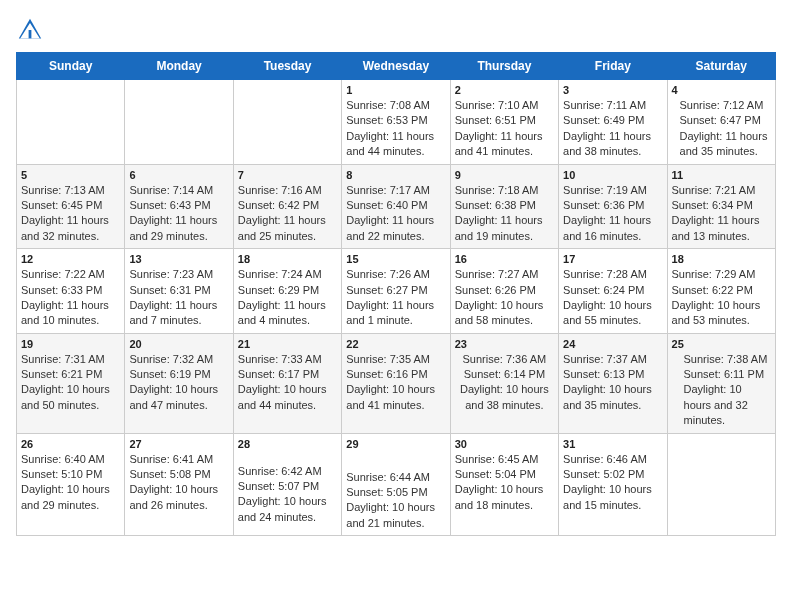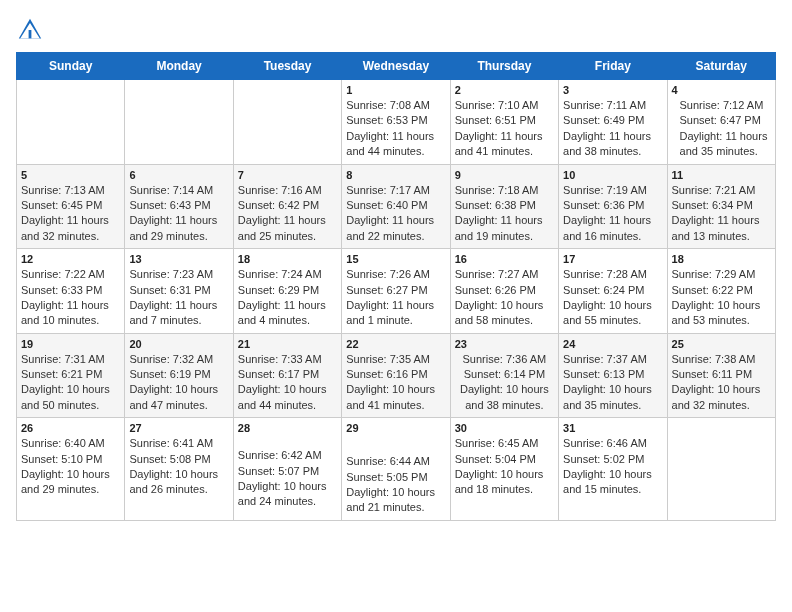--- a/index.html
+++ b/index.html
@@ -272,21 +272,21 @@
 Daylight: 10 hours and 38 minutes.</div>
         </td>
         <td>
           <span class="day-number">24</span>
           <div class="day-info" style="white-space: pre-line;">Sunrise: 7:37 AM
 Sunset: 6:13 PM
 Daylight: 10 hours and 35 minutes.</div>
         </td>
         <td>
           <span class="day-number">25</span>
-          <div class="day-info" style="white-space: pre-line;">Sunrise: 7:38 AM
+          <div class="day-info" style="white-space: pre-line; margin-left: 12px;">Sunrise: 7:38 AM
 Sunset: 6:11 PM
 Daylight: 10 hours and 32 minutes.</div>
         </td>
       </tr>
       <tr>
         <td>
           <span class="day-number">26</span>
           <div class="day-info" style="white-space: pre-line;">Sunrise: 6:40 AM
 Sunset: 5:10 PM
 Daylight: 10 hours and 29 minutes.</div>

